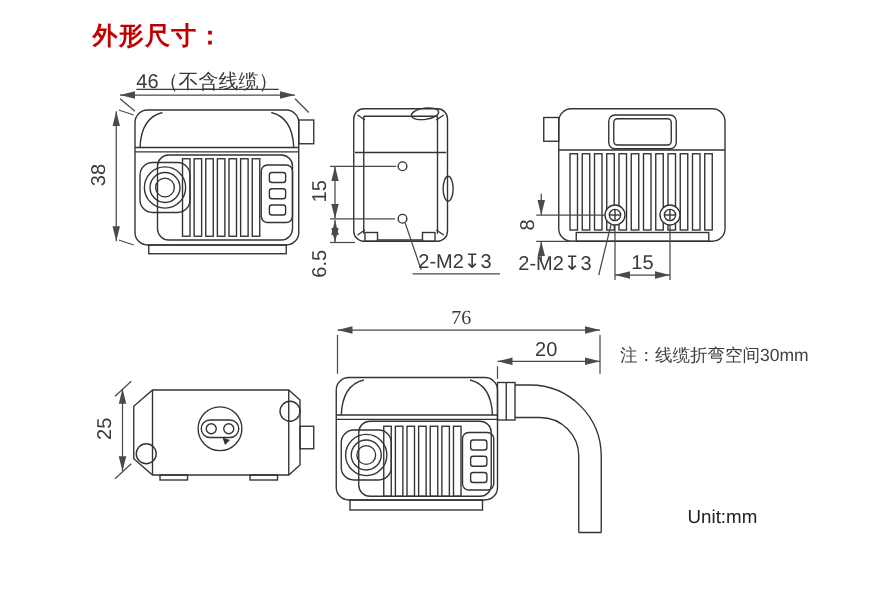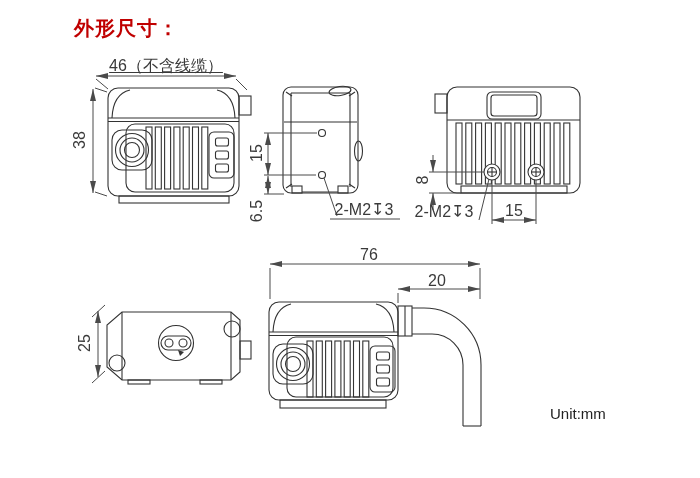--- a/index.html
+++ b/index.html
@@ -196,17 +196,18 @@
   <span class="lbl rot" style="left:237px;top:144px;width:40px;">15</span>
   <span class="lbl rot" style="left:237px;top:202px;width:40px;">6.5</span>
   <span class="lbl left" style="left:328px;top:201px;width:72px;">2-M2↧3</span>
 
   <span class="lbl rot" style="left:403px;top:171px;width:40px;">8</span>
   <span class="lbl" style="left:494px;top:202px;width:40px;">15</span>
   <span class="lbl left" style="left:408px;top:203px;width:72px;">2-M2↧3</span>
 
   <span class="lbl rot" style="left:65px;top:334px;width:40px;">25</span>
 
-  <span class="lbl" style="left:349px;top:246px;width:40px;">76</span>
+  <span class="lbl" style="left:349px;top:246px;width:40px;font-family:Liberation Serif, serif;">76</span>
   <span class="lbl" style="left:417px;top:272px;width:40px;">20</span>
 
+  <span id="note">注：线缆折弯空间30mm</span>
   <span id="unit">Unit:mm</span>
 </div>
 
 </body></html>

